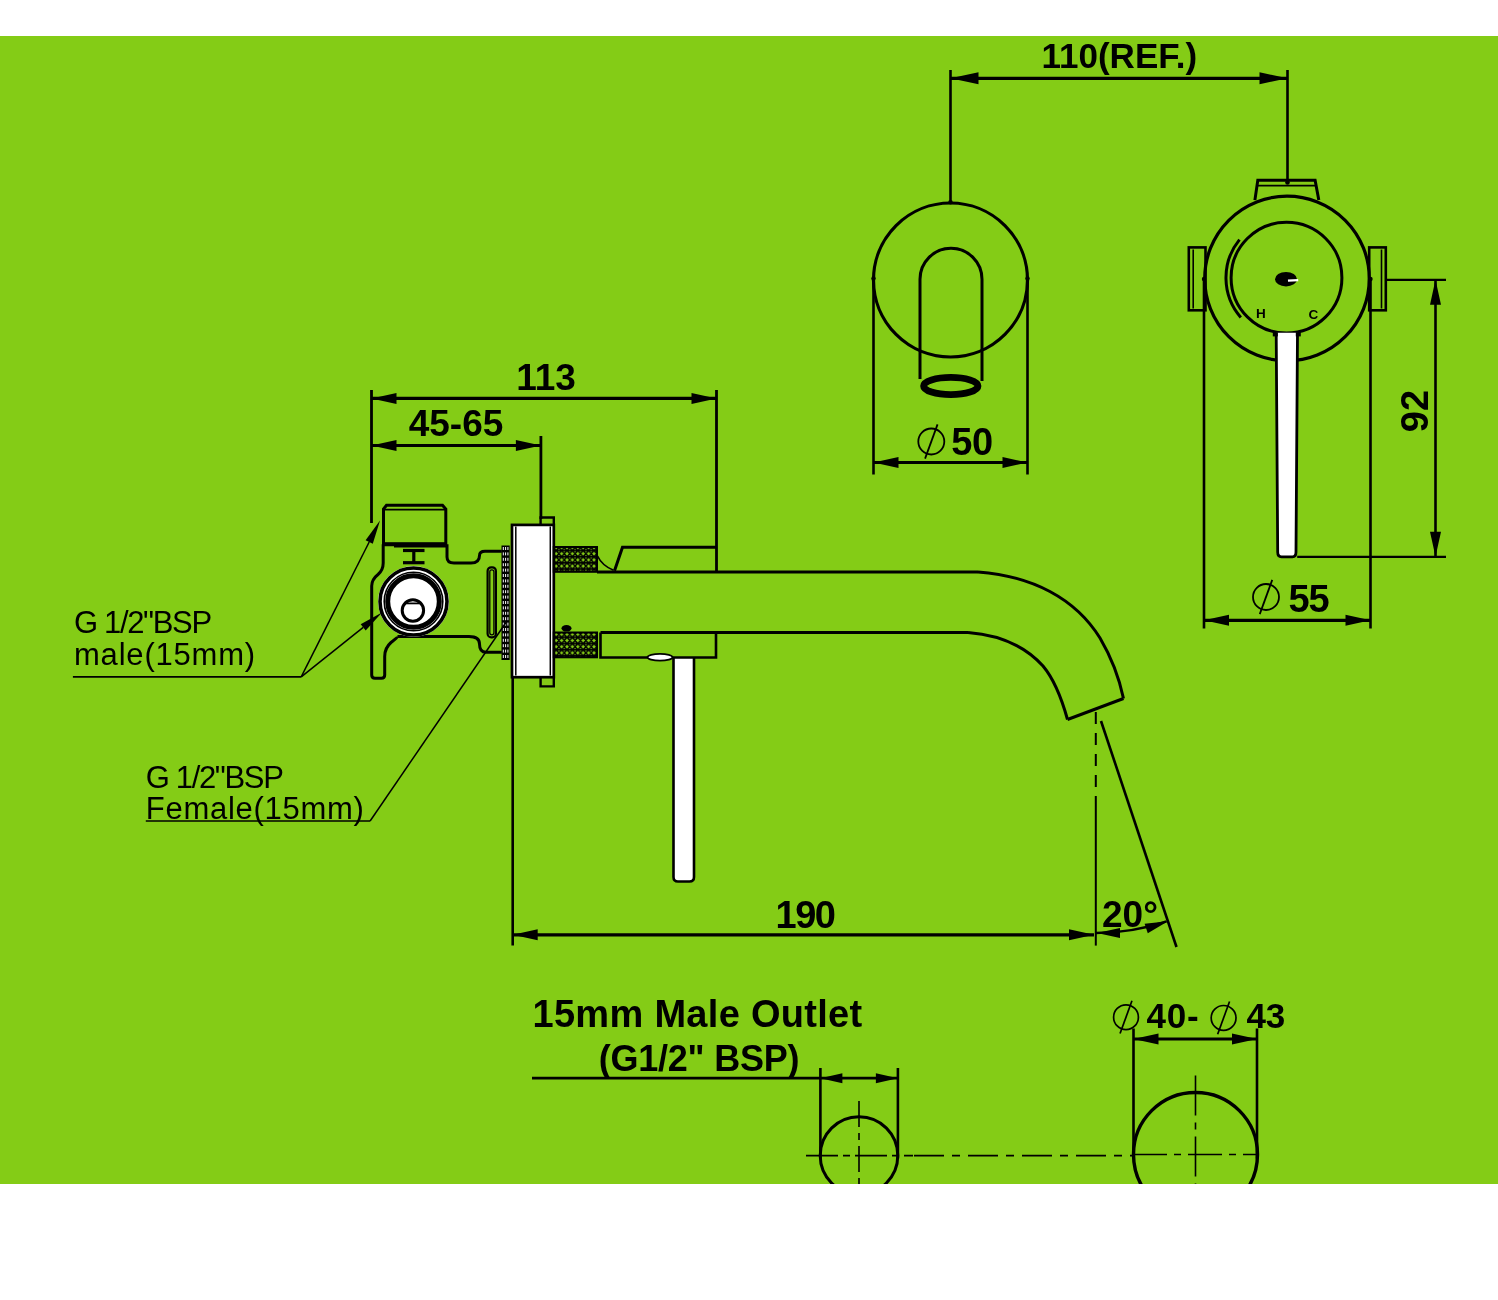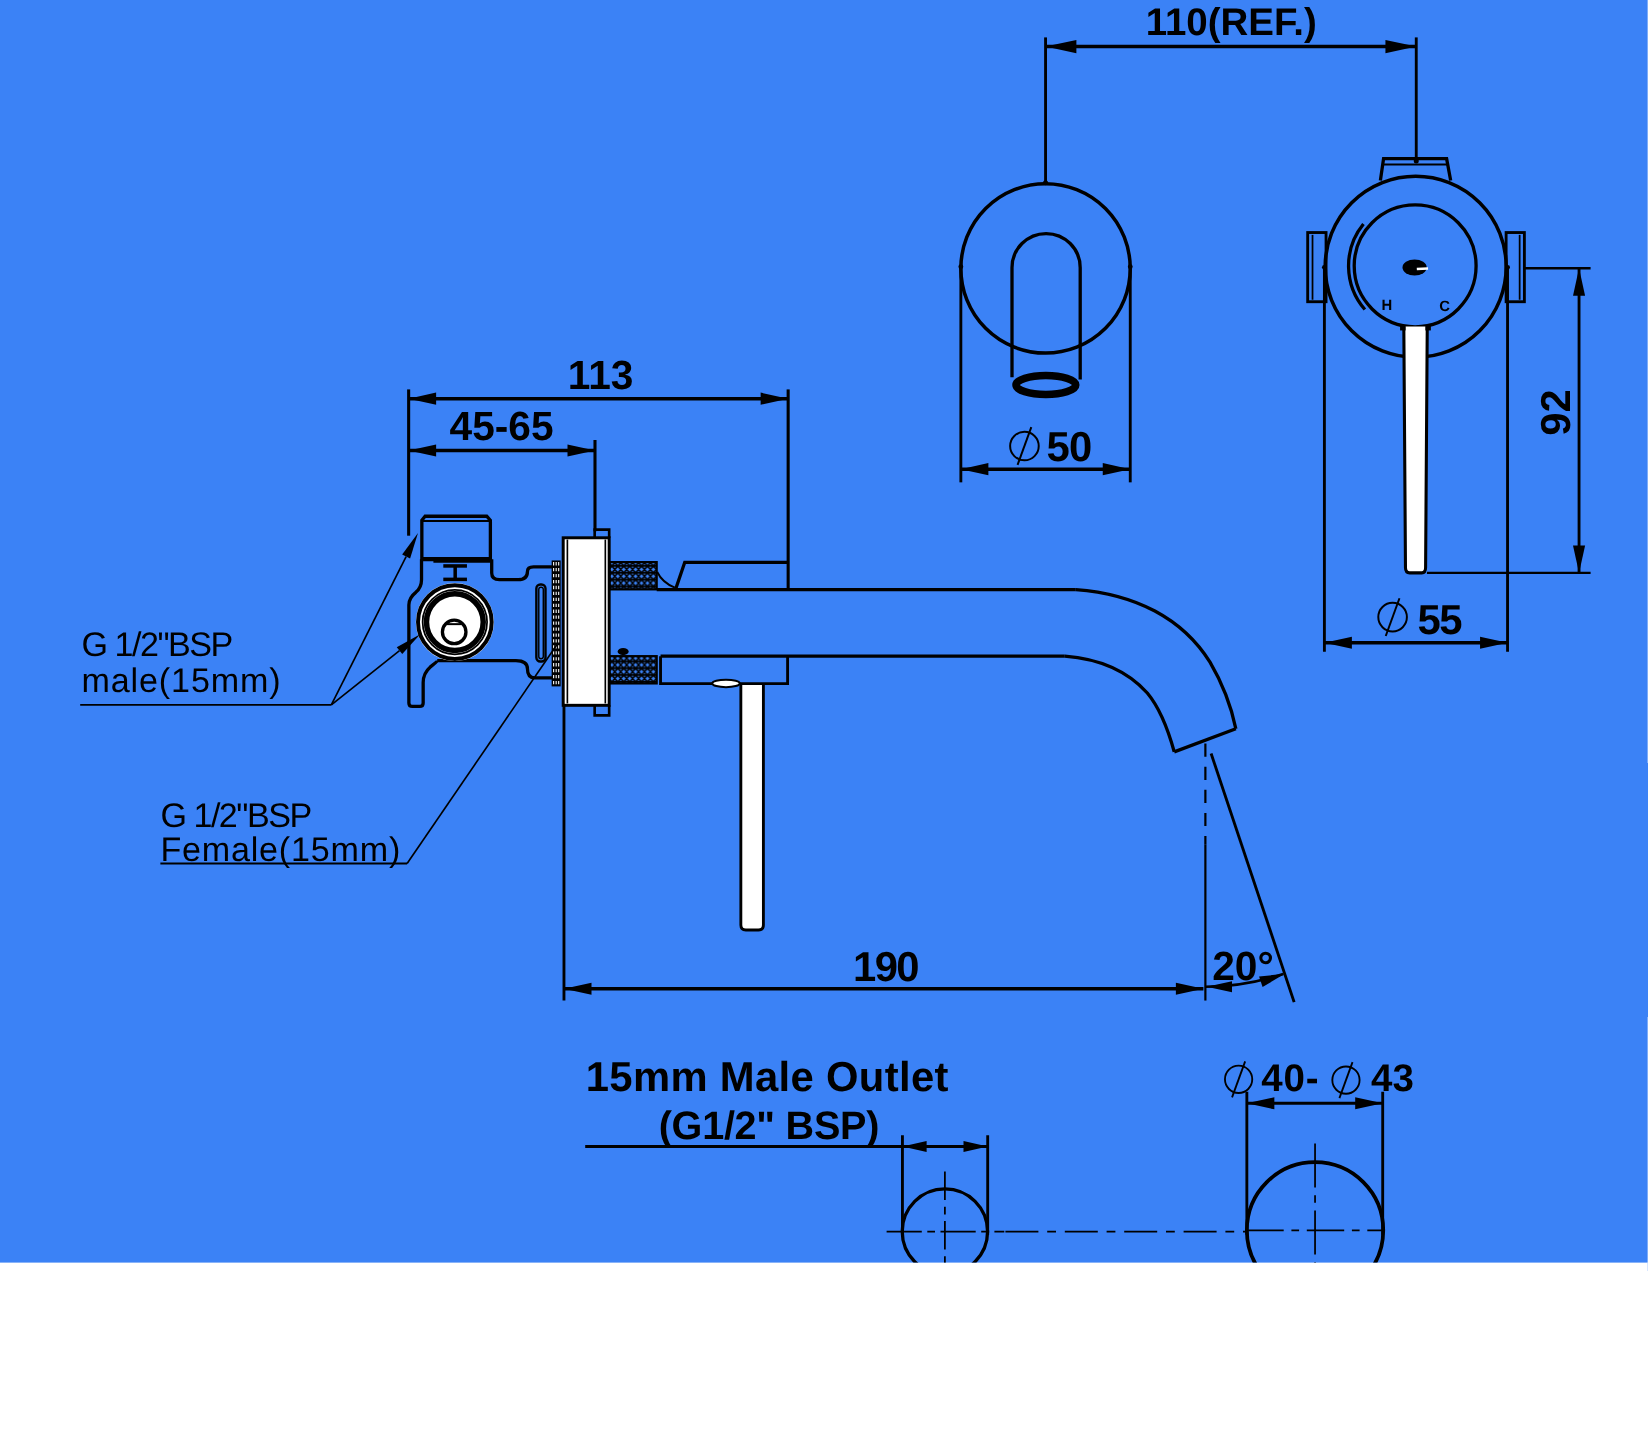--- a/index.html
+++ b/index.html
@@ -1,15 +1,15 @@
 <!DOCTYPE html>
 <html><head><meta charset="utf-8">
 <style>
 html,body{margin:0;padding:0;background:#fff;}
-#page{position:relative;width:1498px;height:1148px;overflow:hidden;background:#3b82f6;}
+#page{position:relative;width:1498px;height:1148px;overflow:hidden;background:#84cc16;margin-top:36px;}
 #shade{position:absolute;left:0;top:1190px;width:1498px;height:110px;
 background:linear-gradient(to bottom,rgba(0,0,0,0) 0%,rgba(0,0,0,0.085) 100%);}
 svg{position:absolute;left:0;top:0;}
 text{font-family:"Liberation Sans",sans-serif;fill:#000;}
 </style></head>
 <body>
 <div id="page">
 <svg width="1498" height="1300" viewBox="0 0 1498 1300">
 <defs>
 <pattern id="kn" width="5.4" height="6.2" patternUnits="userSpaceOnUse">

